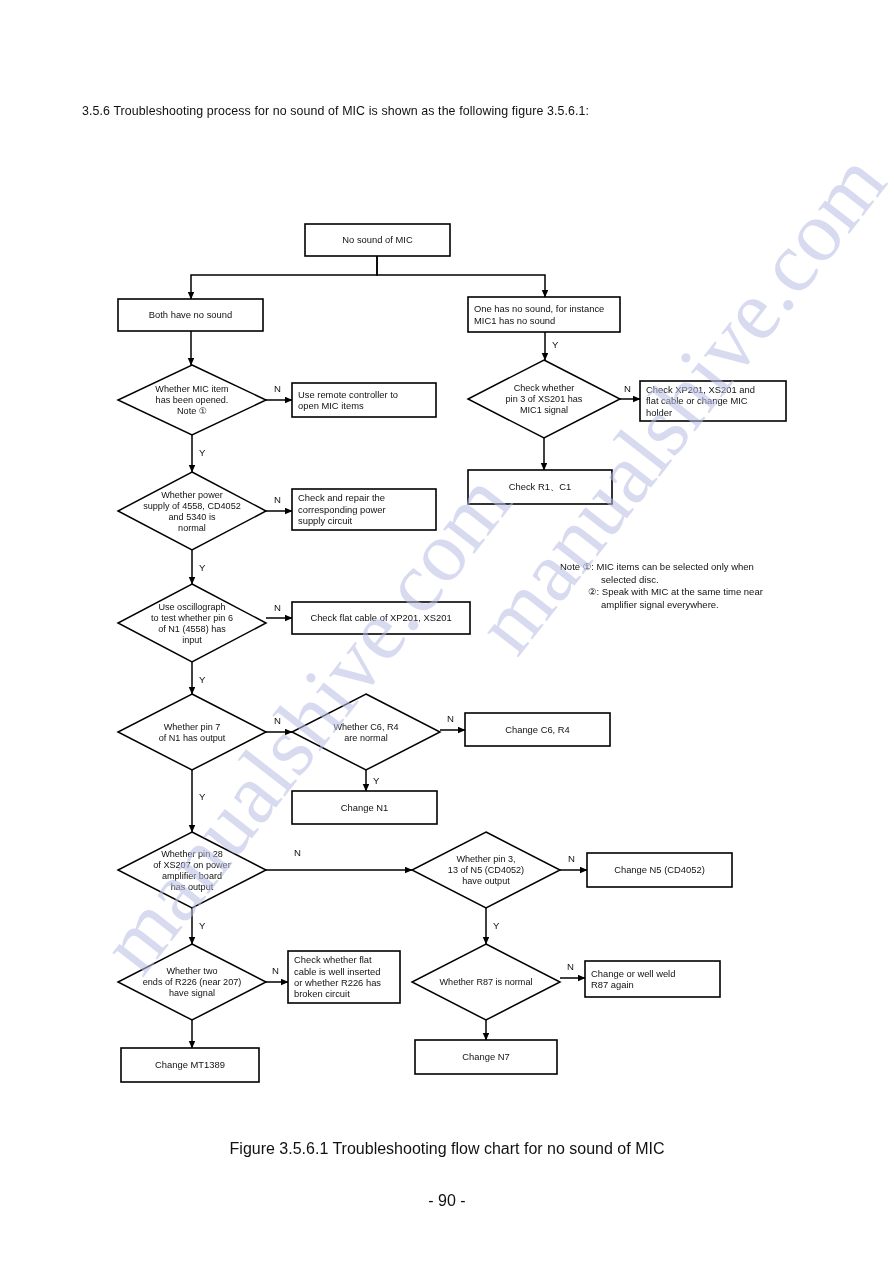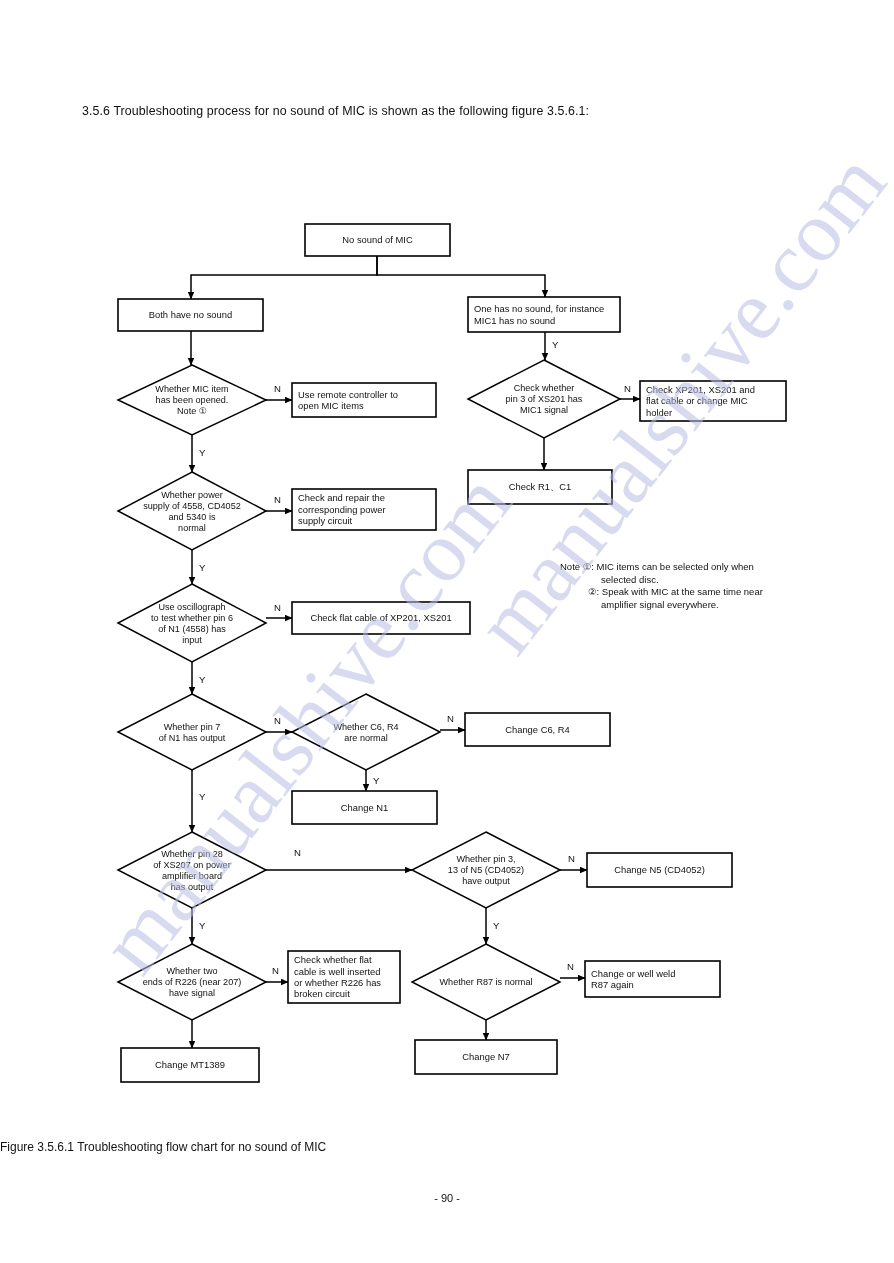--- a/index.html
+++ b/index.html
@@ -35,30 +35,31 @@
     white-space: nowrap;
     color: #111;
   }
 
   
   .figure-caption {
     position: absolute;
     left: 0;
     top: 1140px;
     width: 894px;
-    font-size: 12px;
+    text-align: center;
+    font-size: 16px;
     color: #111;
   }
   .page-number {
     position: absolute;
     left: 0;
     top: 1192px;
     width: 894px;
     text-align: center;
-    font-size: 11px;
+    font-size: 16px;
     color: #111;
   }
 
   
   .watermark {
     position: absolute;
     left: 0; top: 0;
     width: 894px; height: 1263px;
     pointer-events: none;
     z-index: 3;

